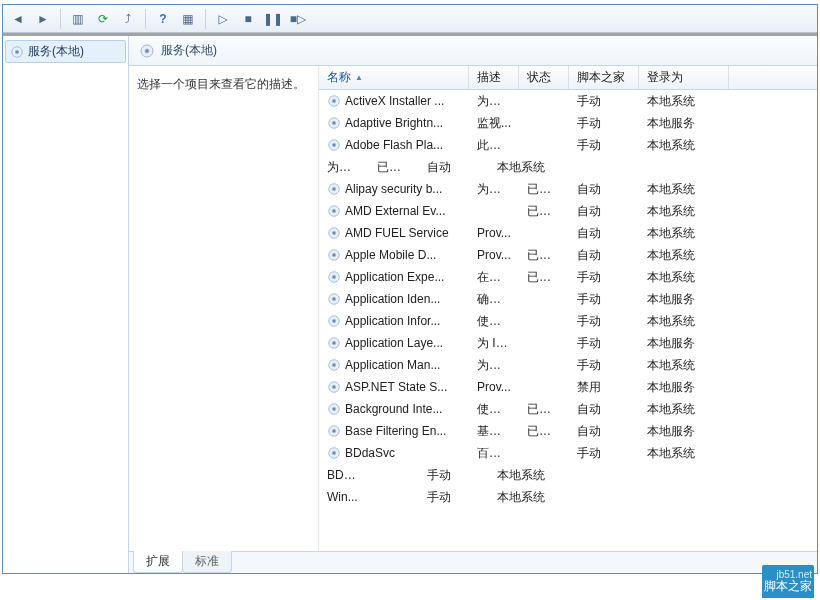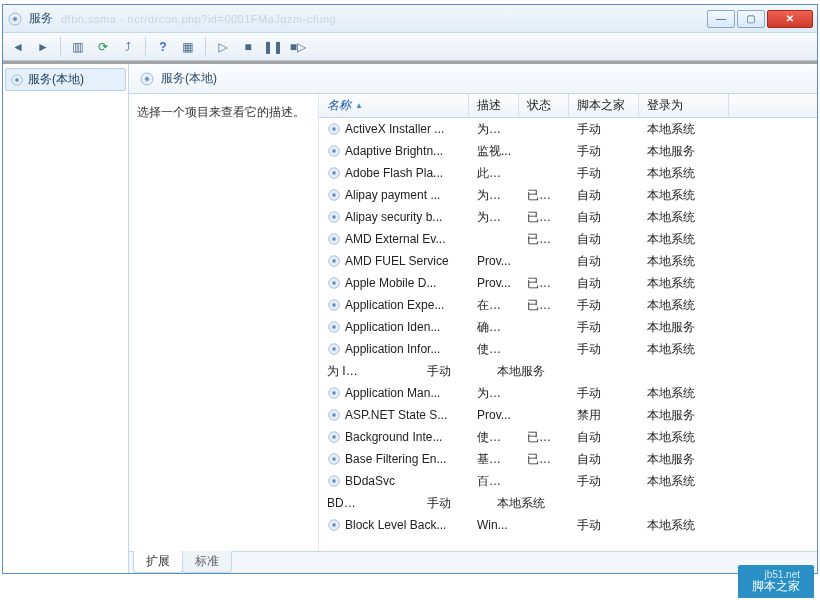--- a/index.html
+++ b/index.html
@@ -19,52 +19,39 @@
 .body { flex: 1; display: flex; border-top: 3px solid #a3a3a3; }
 .nav { width: 126px; border-right: 1px solid #c5d6e8; background: #fff; padding: 4px 2px; }
 .nav-item { display: flex; align-items: center; gap: 4px; padding: 2px 4px; background: #e6f0fa; border: 1px solid #b5d0ea; border-radius: 2px; color: #1a3a5a; }
 .content { flex: 1; display: flex; flex-direction: column; background: #fff; }
 .content-head { height: 30px; border-bottom: 1px solid #c5d6e8; display: flex; align-items: center; padding: 0 10px; background: linear-gradient(#fafcfe,#f0f5fa); color: #2a4a6a; gap: 6px; }
 .content-main { flex: 1; display: flex; overflow: hidden; }
 .desc-pane { width: 190px; padding: 10px 8px; color: #333; border-right: 1px solid #e0e8f0; }
 .list-pane { flex: 1; display: flex; flex-direction: column; }
 .cols { height: 24px; display: flex; background: linear-gradient(#fdfdfe,#eef3f8); border-bottom: 1px solid #c5d6e8; }
 .col { padding: 4px 8px; border-right: 1px solid #d5e0ea; color: #222; display: flex; align-items: center; gap: 4px; }
-.col.sorted { color: #1a5aaa; font-style: italic; }
+.col.sorted { color: #1a5aaa; }
 .rows { flex: 1; overflow-y: auto; overflow-x: hidden; }
 .row { display: flex; height: 22px; align-items: center; }
 .cell { padding: 0 8px; white-space: nowrap; overflow: hidden; text-overflow: ellipsis; color: #222; }
 .cell.name { display: flex; align-items: center; gap: 4px; }
 .gear { width: 14px; height: 14px; flex-shrink: 0; }
 .tabs { height: 22px; border-top: 1px solid #c5d6e8; display: flex; align-items: flex-end; padding-left: 4px; background: #f4f7fb; }
 .tab { padding: 2px 12px; border: 1px solid #c5d6e8; border-top: none; background: #fff; margin-right: -1px; color: #333; border-radius: 0 0 4px 4px; }
 .tab.inactive { background: #eef3f8; color: #666; }
-.watermark { position: absolute; right: 6px; bottom: 2px; background: #2a8fc5; color: #fff; padding: 4px 14px; font-size: 12px; border-radius: 2px 2px 0 0; text-align: right; line-height: 1.15; }
+.watermark { position: absolute; right: 6px; bottom: 2px; background: #2a8fc5; color: #fff; padding: 4px 2px; font-size: 12px; border-radius: 2px 2px 0 0; text-align: right; line-height: 1.15; }
 .watermark .small { font-size: 10px; display: block; color: #cfeaf7; }
 .sort-arrow { font-size: 8px; color: #4a8ac5; }
 svg.gear circle { fill: #e8f0f8; stroke: #9ab8d8; stroke-width: 1; }
 svg.gear .cogs { fill: #6a8ab5; }
 </style>
 </head>
 <body>
 
 <div class="window">
-  <div class="titlebar">
-    <svg class="icon gear" viewBox="0 0 16 16">
-        <circle cx="8" cy="8" r="6"></circle>
-        <circle class="cogs" cx="8" cy="8" r="2"></circle>
-      </svg>
-    <span class="title">服务</span>
-    <span class="blur">dfbn.ssma - ncr/drcon.php?id=0001FMaJqzm-cfung</span>
-    <div class="winbtns">
-      <div class="winbtn">—</div>
-      <div class="winbtn">▢</div>
-      <div class="winbtn close">✕</div>
-    </div>
-  </div>
 
 
   <div class="toolbar">
     <div class="tbtn">◄</div>
     <div class="tbtn">►</div>
     <div class="tsep"></div>
     <div class="tbtn">▥</div>
     <div class="tbtn" style="color:#2a9a4a">⟳</div>
     <div class="tbtn">⤴</div>
     <div class="tsep"></div>
@@ -147,27 +134,20 @@
                     <circle class="cogs" cx="8" cy="8" r="2"></circle>
                   </svg>
                   <span>Adobe Flash Pla...</span>
                 </div>
                 <div class="cell" style="width:50px">此服…</div>
                 <div class="cell" style="width:50px"></div>
                 <div class="cell" style="width:70px">手动</div>
                 <div class="cell" style="width:90px">本地系统</div>
               </div>
               <div class="row">
-                <div class="cell name" style="width:150px">
-                  <svg class="gear" viewBox="0 0 16 16">
-                    <circle cx="8" cy="8" r="6"></circle>
-                    <circle class="cogs" cx="8" cy="8" r="2"></circle>
-                  </svg>
-                  <span>Alipay payment ...</span>
-                </div>
                 <div class="cell" style="width:50px">为支…</div>
                 <div class="cell" style="width:50px">已启动</div>
                 <div class="cell" style="width:70px">自动</div>
                 <div class="cell" style="width:90px">本地系统</div>
               </div>
               <div class="row">
                 <div class="cell name" style="width:150px">
                   <svg class="gear" viewBox="0 0 16 16">
                     <circle cx="8" cy="8" r="6"></circle>
                     <circle class="cogs" cx="8" cy="8" r="2"></circle>
@@ -251,20 +231,27 @@
                     <circle class="cogs" cx="8" cy="8" r="2"></circle>
                   </svg>
                   <span>Application Infor...</span>
                 </div>
                 <div class="cell" style="width:50px">使用…</div>
                 <div class="cell" style="width:50px"></div>
                 <div class="cell" style="width:70px">手动</div>
                 <div class="cell" style="width:90px">本地系统</div>
               </div>
               <div class="row">
+                <div class="cell name" style="width:150px">
+                  <svg class="gear" viewBox="0 0 16 16">
+                    <circle cx="8" cy="8" r="6"></circle>
+                    <circle class="cogs" cx="8" cy="8" r="2"></circle>
+                  </svg>
+                  <span>Application Laye...</span>
+                </div>
                 <div class="cell" style="width:50px">为 In…</div>
                 <div class="cell" style="width:50px"></div>
                 <div class="cell" style="width:70px">手动</div>
                 <div class="cell" style="width:90px">本地服务</div>
               </div>
               <div class="row">
                 <div class="cell name" style="width:150px">
                   <svg class="gear" viewBox="0 0 16 16">
                     <circle cx="8" cy="8" r="6"></circle>
                     <circle class="cogs" cx="8" cy="8" r="2"></circle>
@@ -328,27 +315,20 @@
                 <div class="cell" style="width:70px">手动</div>
                 <div class="cell" style="width:90px">本地系统</div>
               </div>
               <div class="row">
                 <div class="cell" style="width:50px">BDE...</div>
                 <div class="cell" style="width:50px"></div>
                 <div class="cell" style="width:70px">手动</div>
                 <div class="cell" style="width:90px">本地系统</div>
               </div>
               <div class="row">
-                <div class="cell name" style="width:150px">
-                  <svg class="gear" viewBox="0 0 16 16">
-                    <circle cx="8" cy="8" r="6"></circle>
-                    <circle class="cogs" cx="8" cy="8" r="2"></circle>
-                  </svg>
-                  <span>Block Level Back...</span>
-                </div>
                 <div class="cell" style="width:50px">Win...</div>
                 <div class="cell" style="width:50px"></div>
                 <div class="cell" style="width:70px">手动</div>
                 <div class="cell" style="width:90px">本地系统</div>
               </div>
             </div>
         </div>
       </div>
 
       <div class="tabs">

